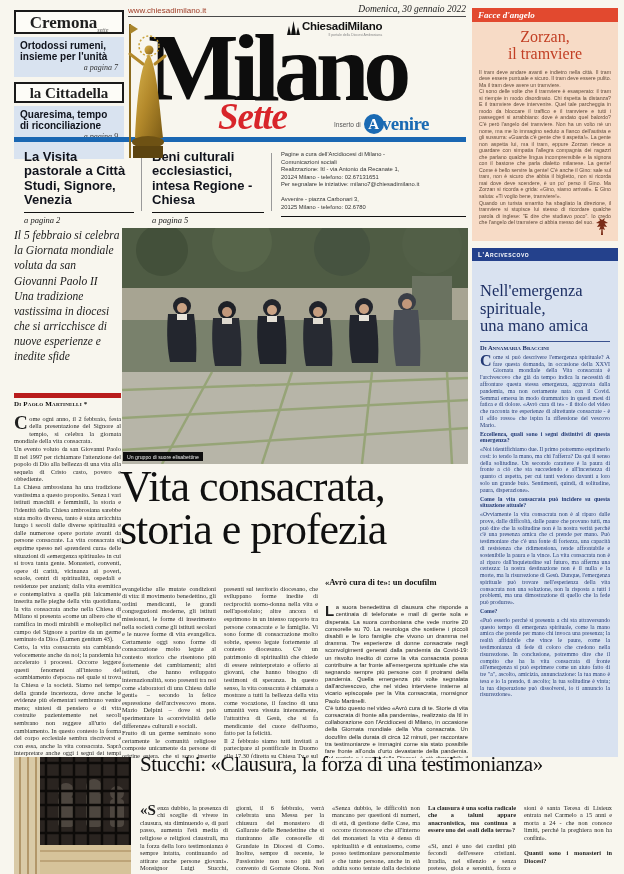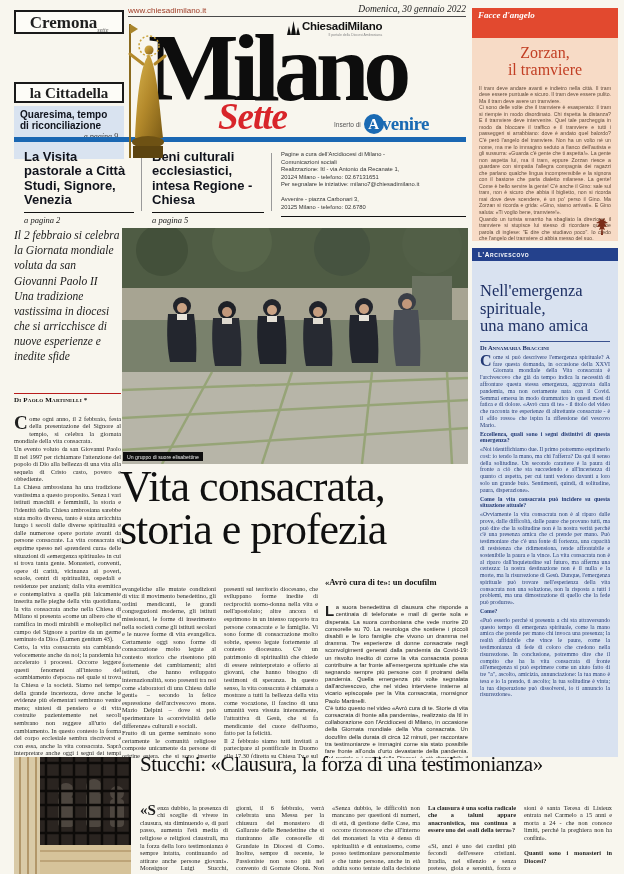--- a/index.html
+++ b/index.html
@@ -37,41 +37,41 @@
   .newsbox .t{font-family:"Liberation Sans",sans-serif;font-weight:bold;font-size:13px;line-height:1.1;color:#10131c;}
   .newsbox .rule{border-top:1.5px solid #111;margin-top:5px;width:100%;}
   .newsbox .p{font-size:8.5px;font-style:italic;margin-top:2px;color:#222;}
   .vdiv{position:absolute;top:153px;width:1px;height:58px;background:#9a9a9a;}
   .infoblock{position:absolute;left:281px;top:151px;width:185px;font-family:"Liberation Sans",sans-serif;
              font-size:5.8px;line-height:1.3;color:#333;white-space:pre-line;border-bottom:1.5px solid #111;
              padding-bottom:5px;}
   
   .standfirst{position:absolute;left:14px;top:228px;width:107px;font-style:italic;font-size:11.5px;
               line-height:1.32;color:#1b1b1b;white-space:pre-line;}
-  .byline{position:absolute;left:14px;top:393px;width:107px;border-top:1px solid #b91c1c;padding-top:2px;
+  .byline{position:absolute;left:14px;top:393px;width:107px;border-top:5px solid #b91c1c;padding-top:2px;
           font-variant:small-caps;font-weight:bold;font-size:7px;letter-spacing:.2px;color:#111;}
   .bodytxt{font-size:6.3px;line-height:1.21;text-align:justify;white-space:pre-line;color:#1f1f1f;}
   .col1{position:absolute;left:14px;top:407px;width:107px;height:378px;overflow:hidden;}
   .dropcap{float:left;font-size:19px;line-height:16px;padding-right:1.5px;font-weight:bold;}
   .photo{position:absolute;left:122px;top:228px;width:346px;height:236px;overflow:hidden;}
   .caption{position:absolute;left:1px;bottom:3px;background:#0e0e0e;color:#eee;font-family:"Liberation Sans",sans-serif;
            font-size:5.2px;padding:1.5px 4px;}
   .headline{position:absolute;left:120px;top:466px;width:352px;font-size:44px;line-height:.97;
             letter-spacing:-1px;color:#101010;white-space:pre-line;}
   .ccol{position:absolute;top:577px;width:94px;height:181px;overflow:hidden;}
   .docufilm{position:absolute;left:325px;top:577px;width:143px;height:181px;overflow:hidden;}
   .docufilm h3{margin:0 0 10px 0;font-family:Liberation Serif, serif;font-size:8.5px;color:#111;}
   .docufilm .b{font-family:"Liberation Sans",sans-serif;font-size:5.8px;line-height:1.24;text-align:justify;
                color:#222;white-space:pre-line;}
   .docu-drop{float:left;font-size:15px;line-height:13px;padding-right:1.5px;font-weight:bold;
              font-family:"Liberation Sans",sans-serif;}
   
   .sidebox{position:absolute;left:472px;width:146px;box-sizing:border-box;}
   .facce{top:8px;height:233px;background:#f7dbc6;}
-  .facce-head{height:30px;background:#e2492f;color:#fff;font-style:italic;font-weight:bold;font-size:9px;
+  .facce-head{height:14px;background:#e2492f;color:#fff;font-style:italic;font-weight:bold;font-size:9px;
               line-height:14px;padding-left:6px;}
   .facce-pad{padding:5px 7px;}
   .facce-title{font-size:16px;line-height:1.05;color:#c23f24;margin:2px 0 6px 0;white-space:pre-line;text-align:center;}
   .facce-body{font-family:"Liberation Sans",sans-serif;font-size:5.2px;line-height:1.26;text-align:justify;
               color:#5f4a3a;white-space:pre-line;}
   .treeicon{position:absolute;right:8px;bottom:6px;}
   .arciv{top:248px;height:509px;background:#d9e2f0;overflow:hidden;}
   .arciv-head{height:13px;background:#24418c;color:#fff;font-family:"Liberation Sans",sans-serif;font-weight:bold;
               font-size:6.5px;letter-spacing:.6px;line-height:13px;padding-left:6px;font-variant:small-caps;}
   .arciv-pad{padding:19px 8px;color:#233a75;}
@@ -90,20 +90,24 @@
   .scol .q{font-weight:bold;}
   .sdrop{float:left;font-size:15px;line-height:13px;padding-right:1.5px;font-weight:bold;}
 </style>
 </head>
 <body>
 
 <div class="page">
 
   <div class="brandbox" style="top:10px;height:24px;font-size:17px;line-height:22px;">
     <span>Cremona</span><span class="brand-suffix">sette</span>
+  </div>
+  <div class="teaserbox" style="top:37px;height:40px;">
+    <div class="t">Ortodossi rumeni, insieme per l'unità</div>
+    <div class="p">a pagina 7</div>
   </div>
   <div class="brandbox" style="top:82px;height:21px;font-size:15px;line-height:18px;">
     <span>la Cittadella</span>
   </div>
   <div class="teaserbox" style="top:106px;height:53px;">
     <div class="t">Quaresima, tempo di riconciliazione</div>
     <div class="p">a pagina 9</div>
   </div>
 
   <a class="url" href="#">www.chiesadimilano.it</a>
@@ -164,21 +168,21 @@
   <div class="vdiv" style="left:271px;"></div>
   <div class="infoblock">Pagine a cura dell'Arcidiocesi di Milano -
 Comunicazioni sociali
 Realizzazione: Itl - via Antonio da Recanate 1,
 20124 Milano - telefono: 02.67131651
 Per segnalare le iniziative: milano7@chiesadimilano.it
 
 Avvenire - piazza Carbonari 3,
 20125 Milano - telefono: 02.6780</div>
 
-  <div class="standfirst">Il 2 febbraio si celebra la Giornata mondiale voluta da san Giovanni Paolo II
+  <div class="standfirst">Il 5 febbraio si celebra la Giornata mondiale voluta da san Giovanni Paolo II
 Una tradizione vastissima in diocesi che si arricchisce di nuove esperienze e inedite sfide</div>
   <div class="byline">Di Paolo Martinelli *</div>
   <div class="col1 bodytxt">
     <span class="dropcap">C</span><span>ome ogni anno, il 2 febbraio, festa della presentazione del Signore al tempio, si celebra la giornata mondiale della vita consacrata.
 Un evento voluto da san Giovanni Paolo II nel 1997 per richiamare l'attenzione del popolo di Dio alla bellezza di una vita alla sequela di Cristo casto, povero e obbediente.
 La Chiesa ambrosiana ha una tradizione vastissima a questo proposito. Senza i vari istituti maschili e femminili, la storia e l'identità della Chiesa ambrosiana sarebbe stata molto diversa, tanto è stata arricchita lungo i secoli dalle diverse spiritualità e dalle numerose opere portate avanti da persone consacrate. La vita consacrata si esprime spesso nel «prendersi cura» delle situazioni di «emergenza spirituale» in cui si trova tanta gente. Monasteri, conventi, opere di carità, vicinanza ai poveri, scuole, centri di spiritualità, ospedali e residenze per anziani; dalla vita eremitica e contemplativa a quella più laicamente inserita nelle pieghe della vita quotidiana, la vita consacrata anche nella Chiesa di Milano si presenta «come un albero che si ramifica in modi mirabili e molteplici nel campo del Signore a partire da un germe seminato da Dio» (Lumen gentium 43).
 Certo, la vita consacrata sta cambiando velocemente anche da noi; la pandemia ha accelerato i processi. Occorre leggere questi fenomeni all'interno del «cambiamento d'epoca» nel quale si trova la Chiesa e la società. Siamo nel tempo della grande incertezza, dove anche le evidenze più elementari sembrano venire meno; sintesi di pensiero e di vita costruite pazientemente nei secoli sembrano non reggere all'urto del cambiamento. In questo contesto la forma del corpo ecclesiale sembra riscriversi e con essa, anche la vita consacrata. Saprà interpretare anche oggi i segni dei tempi alla luce del Vangelo come ha fatto in passato?
 Infatti, le forme della vita consacrata sono sperimentate in relazione ai grandi cambiamenti sociali, come risposte</span>
   </div>
 

